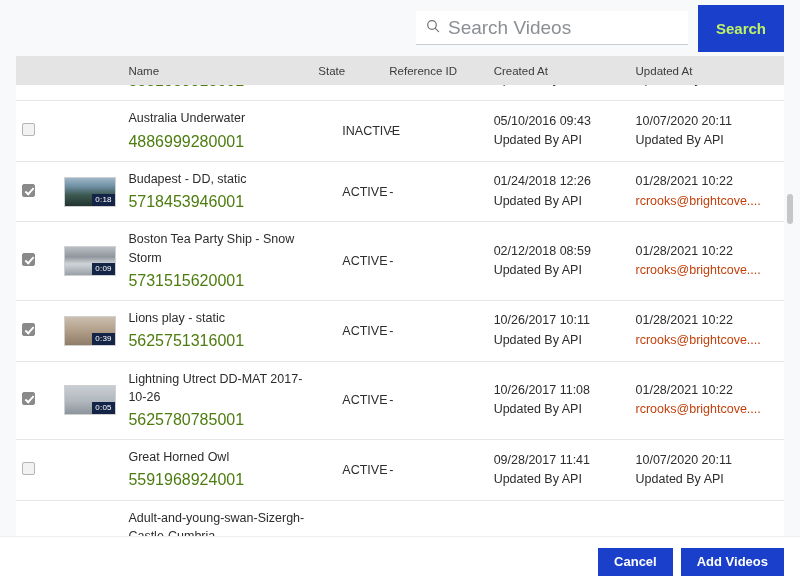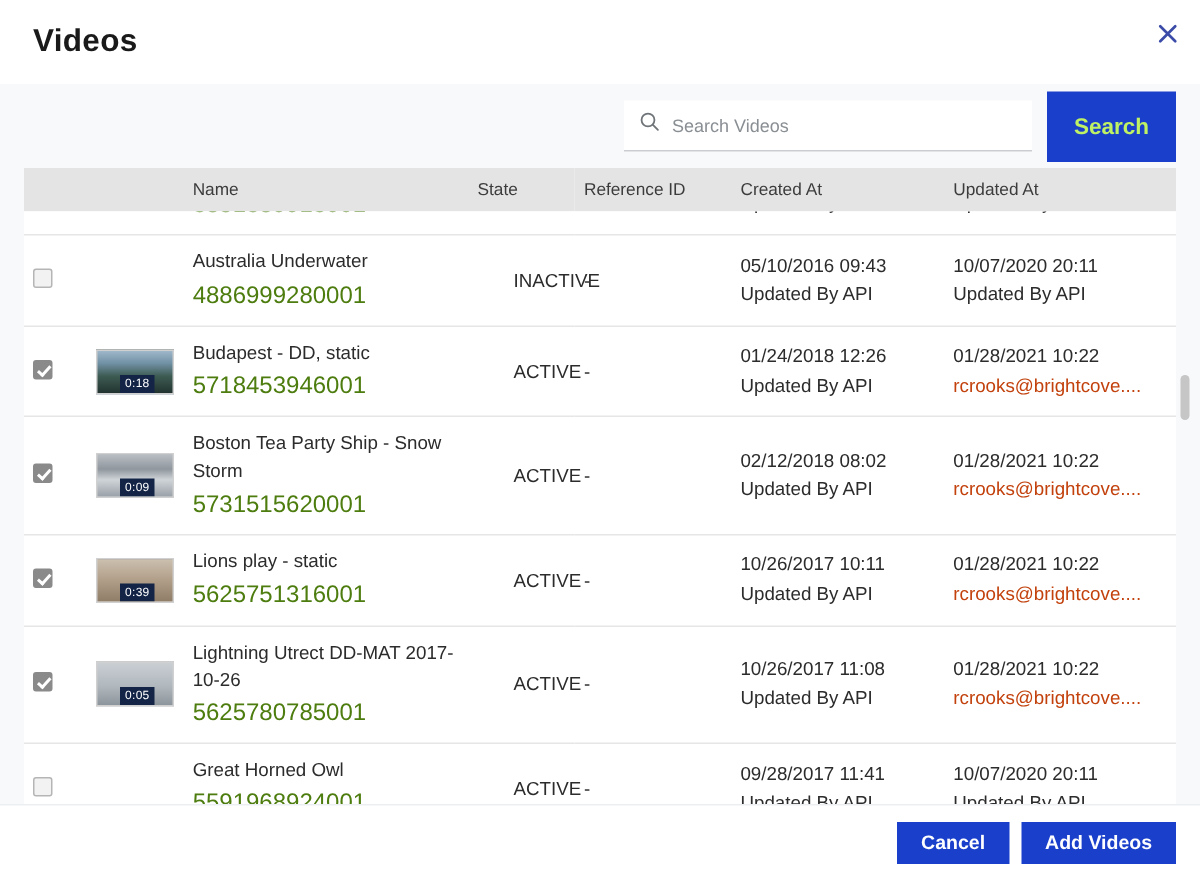--- a/index.html
+++ b/index.html
@@ -70,21 +70,21 @@
     align-items: center;
     padding: 0 10px;
     gap: 8px;
   }
   .search-icon { flex: 0 0 auto; display: block; }
   .search-input {
     flex: 1 1 auto;
     border: none;
     outline: none;
     font-family: "Liberation Sans", sans-serif;
-    font-size: 12px;
+    font-size: 19px;
     color: #b91c1c;
     background: transparent;
     height: 100%;
   }
   .search-input::placeholder { color: #8a8f94; }
   .search-submit {
     height: 47px;
     padding: 0 18px;
     background: #1a3fcb;
     color: #bef264;
@@ -171,21 +171,21 @@
 
   .thumb {
     width: 52px; height: 30px;
     border: 1px solid #d0d0d0;
     position: relative;
     overflow: hidden;
     display: block;
   }
   .thumb .dur {
     position: absolute;
-    right: 12px; bottom: 0;
+    right: 0; bottom: 0;
     background: #132446;
     color: #ffffff;
     font-size: 8px;
     line-height: 1;
     padding: 2px 3px;
     letter-spacing: .2px;
   }
 
   .v-name { font-size: 12.5px; color: #2c2c2c; line-height: 1.45; }
   .v-id   { font-size: 16px; color: #4d7c0f; margin-top: 3px; line-height: 1.4; }
@@ -233,28 +233,20 @@
     font-size: 13px;
     font-weight: bold;
     cursor: pointer;
   }
 </style>
 </head>
 <body>
 
 <div class="modal">
 
-  <div class="modal-header">
-    <div class="modal-title">Videos</div>
-    <button class="close-btn">
-      <svg width="13" height="13" viewBox="0 0 13 13" aria-hidden="true">
-        <path d="M1.5 1.5 L11.5 11.5 M11.5 1.5 L1.5 11.5" stroke="#3b4ba8" stroke-width="1.8" stroke-linecap="round"></path>
-      </svg>
-    </button>
-  </div>
 
   <div class="modal-body">
 
     <div class="search-bar">
       <div class="search-field">
         <span class="search-icon">
           <svg width="14" height="14" viewBox="0 0 14 14" aria-hidden="true">
             <circle cx="6" cy="6" r="4.3" fill="none" stroke="#6f7478" stroke-width="1.2"></circle>
             <path d="M9.3 9.3 L12.6 12.6" stroke="#6f7478" stroke-width="1.2" stroke-linecap="round"></path>
           </svg>
@@ -363,21 +355,21 @@
                       <span class="dur">0:09</span>
                     </span>
                   </td>
                   <td>
                     <div class="v-name">Boston Tea Party Ship - Snow Storm</div>
                     <div class="v-id">5731515620001</div>
                   </td>
                   <td><span class="state">ACTIVE</span></td>
                   <td><span class="ref">-</span></td>
                   <td>
-                    <div class="dt-main">02/12/2018 08:02</div>
+                    <div class="dt-main">02/12/2018 08:59</div>
                     <div class="dt-sub">Updated By API</div>
                   </td>
                   <td>
                     <div class="dt-main">01/28/2021 10:22</div>
                     <div class="dt-sub link">rcrooks@brightcove....</div>
                   </td>
                 </tr>
                 <tr>
                   <td><span class="cb checked"></span></td>
                   <td>

